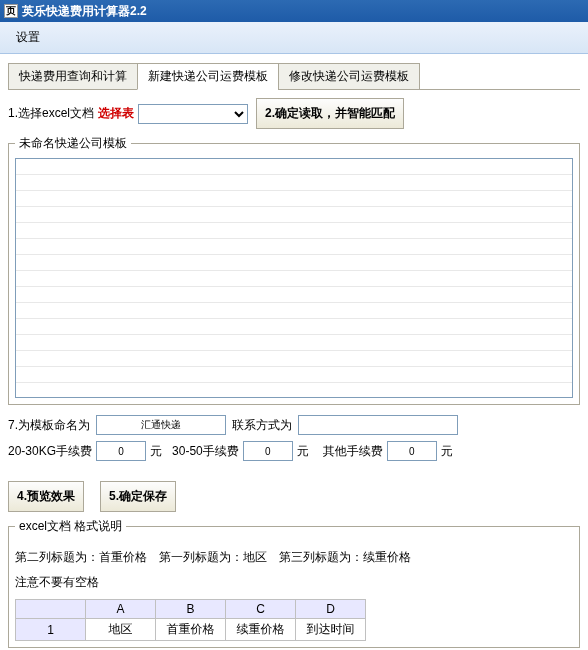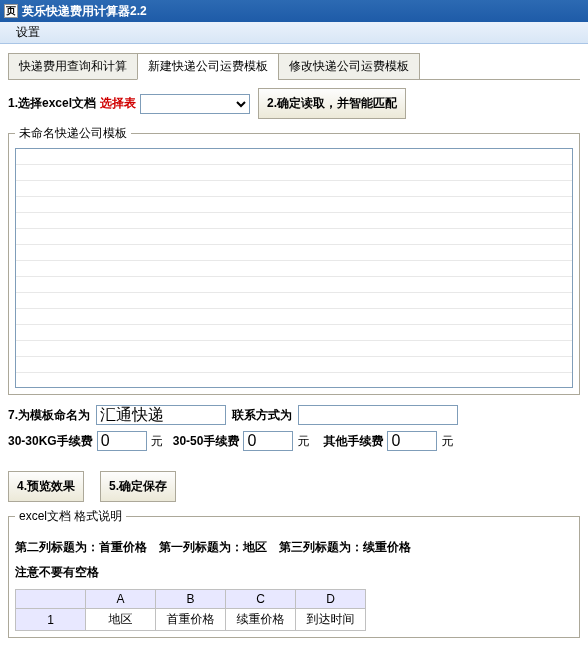--- a/index.html
+++ b/index.html
@@ -1,29 +1,29 @@
 <!DOCTYPE html>
 <html><head>
 <meta charset="utf-8">
 <style>
 * { box-sizing: border-box; margin: 0; padding: 0; }
 body { font-family: "SimSun", "宋体", sans-serif; font-size: 12px; background: #fff; width: 588px; height: 650px; overflow: hidden; }
 .titlebar { background: linear-gradient(#2c6ab3, #1e5ba8); color: #fff; height: 22px; display: flex; align-items: center; padding: 0 4px; font-weight: bold; }
 .titlebar-icon { width: 14px; height: 14px; background: #fff; color: #000; display: inline-flex; align-items: center; justify-content: center; font-size: 10px; margin-right: 4px; border: 1px solid #999; }
-.menubar { background: linear-gradient(#eaf1fb, #d8e6f6); height: 22px; display: flex; align-items: center; padding: 0 8px; border-bottom: 1px solid #a9c5e6; }
+.menubar { background: linear-gradient(#eaf1fb, #d8e6f6); height: 32px; display: flex; align-items: center; padding: 0 8px; border-bottom: 1px solid #a9c5e6; }
 .menubar-item { padding: 2px 8px; cursor: default; }
 .client { padding: 8px; }
 .tabstrip { display: flex; border-bottom: 1px solid #aca899; margin-bottom: 8px; position: relative; }
 .tab { padding: 4px 10px 4px 10px; border: 1px solid #aca899; background: #f0f0ea; margin-right: -1px; position: relative; top: 1px; cursor: default; }
 .tab.active { background: #fff; border-bottom: 1px solid #fff; }
 .row { display: flex; align-items: center; margin-bottom: 6px; flex-wrap: wrap; }
 .lbl { white-space: nowrap; }
-.bold { font-weight: bold; }
+.bold { font-weight: normal; }
 .red { color: #d00000; font-weight: bold; margin: 0 4px; }
-.txt { border: 1px solid #7f9db9; height: 20px; padding: 1px 3px; font-size: 16px; font-family: inherit; }
+.txt { border: 1px solid #7f9db9; height: 20px; padding: 1px 3px; font-size: 10px; font-family: inherit; text-align: center; }
 .sel { border: 1px solid #7f9db9; height: 20px; font-size: 12px; background: #fff; }
 .btn { border: 1px solid #aca899; background: linear-gradient(#fdfdfd,#ece9d8); padding: 2px 8px; font-size: 12px; font-family: inherit; cursor: default; height: 31px; }
 .btn.bold { font-weight: bold; }
 .sep { margin: 0 4px; }
 fieldset { border: 1px solid #aca899; padding: 6px; margin-top: 6px; }
 fieldset legend { padding: 0 4px; }
 .listarea { border: 1px solid #7f9db9; background: #fff; height: 240px; overflow: auto; }
 .listarea .line { border-bottom: 1px solid #e8e8e8; height: 16px; }
 .specs-row { display: flex; align-items: center; margin: 8px 0; gap: 12px; flex-wrap: wrap; }
 .spectable { border-collapse: collapse; margin-top: 6px; }
@@ -80,21 +80,21 @@
   </fieldset>
 
   <div class="row" style="margin-top:10px">
     <span class="lbl bold">7.为模板命名为</span>
     <input class="txt" style="width: 130px; margin: 0px 6px;" value="汇通快递">
     <span class="lbl bold">联系方式为</span>
     <input class="txt" style="width: 160px; margin-left: 6px;" value="">
   </div>
 
   <div class="row">
-    <span class="lbl bold">30-30KG手续费</span>
+    <span class="lbl bold">20-30KG手续费</span>
     <input class="txt" style="width: 50px; margin: 0px 4px;" value="0">
     <span class="lbl">元</span>
     <span style="width:10px"></span>
     <span class="lbl bold">30-50手续费</span>
     <input class="txt" style="width: 50px; margin: 0px 4px;" value="0">
     <span class="lbl">元</span>
     <span style="width:14px"></span>
     <span class="lbl bold">其他手续费</span>
     <input class="txt" style="width: 50px; margin: 0px 4px;" value="0">
     <span class="lbl">元</span>

